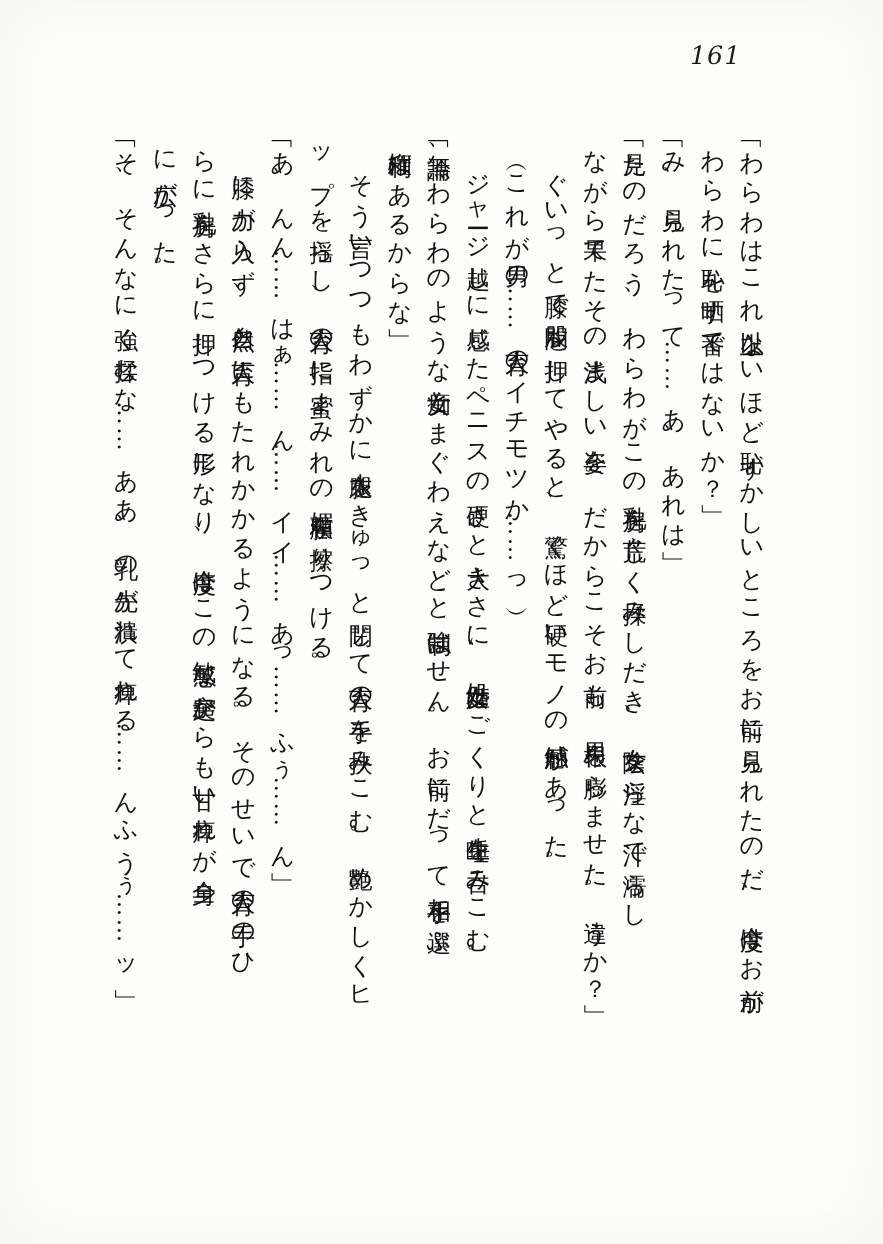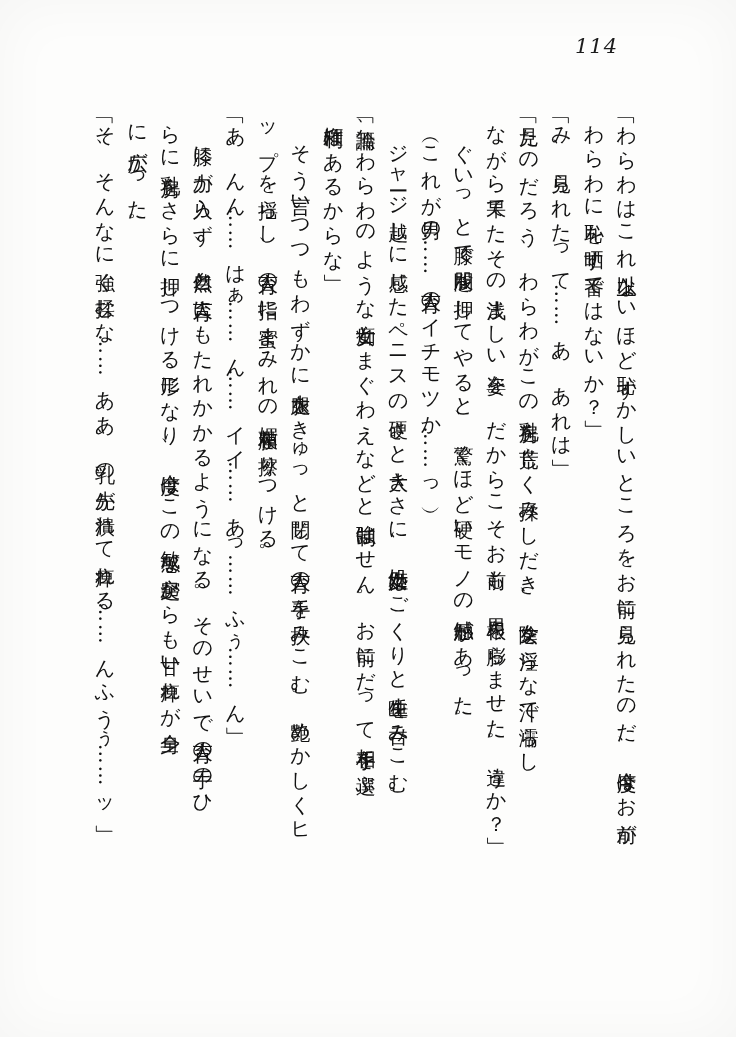--- a/index.html
+++ b/index.html
@@ -45,21 +45,21 @@
   }
   .text-line.indent {
     text-indent: 1em;
   }
 </style>
 </head>
 <body>
 
 <div class="page">
 
-  <div class="page-number">114</div>
+  <div class="page-number">161</div>
 
   <div class="text-block">
     <p class="text-line">「わらわはこれ以上ないほど恥ずかしいところをお前に見られたのだ、今度はお前が</p>
     <p class="text-line">わらわに恥を晒す番ではないか？」</p>
     <p class="text-line">「み、見られたって……あ、あれは」</p>
     <p class="text-line">「見たのだろう、わらわがこの乳房を荒々しく揉みしだき、女陰を淫らな汁で濡らし</p>
     <p class="text-line">ながら果てたその浅ましい姿を。だからこそお前も、男根を膨らませた。違うか？」</p>
     <p class="text-line indent">ぐいっと膝で股間を押してやると、驚くほど硬いモノの感触があった。</p>
     <p class="text-line indent">（これが男の……育人のイチモツか……っ）</p>
     <p class="text-line indent">ジャージ越しに感じたペニスの硬さと大きさに、処女姫はごくりと生唾を呑みこむ。</p>

